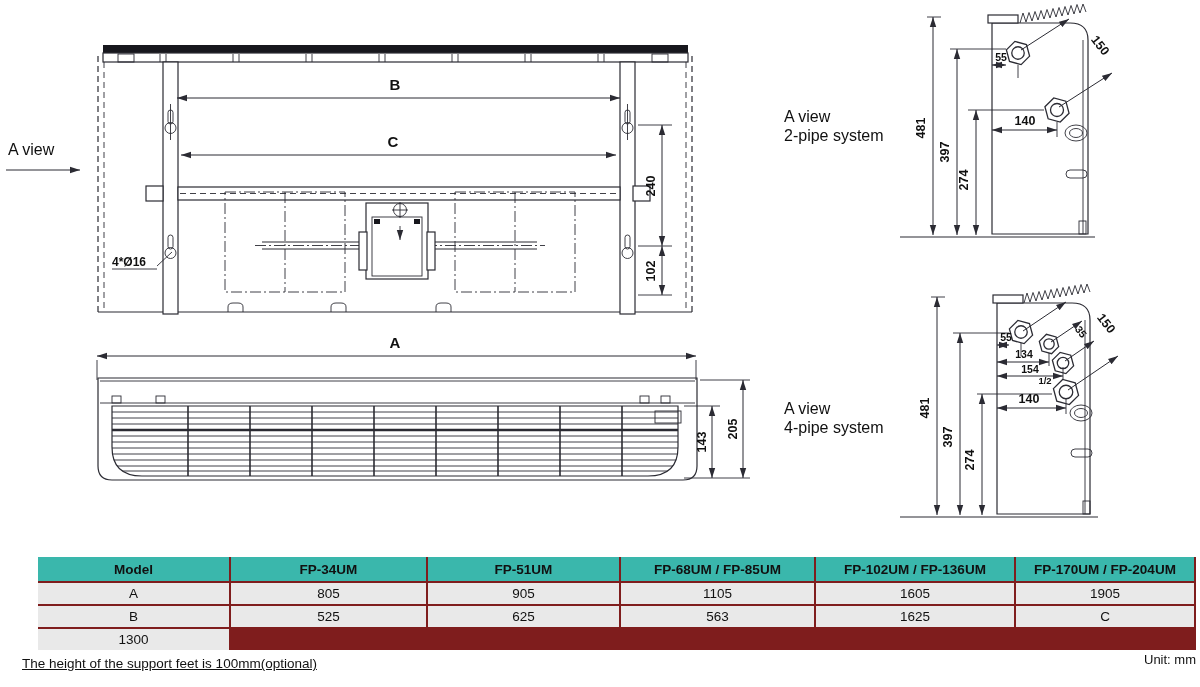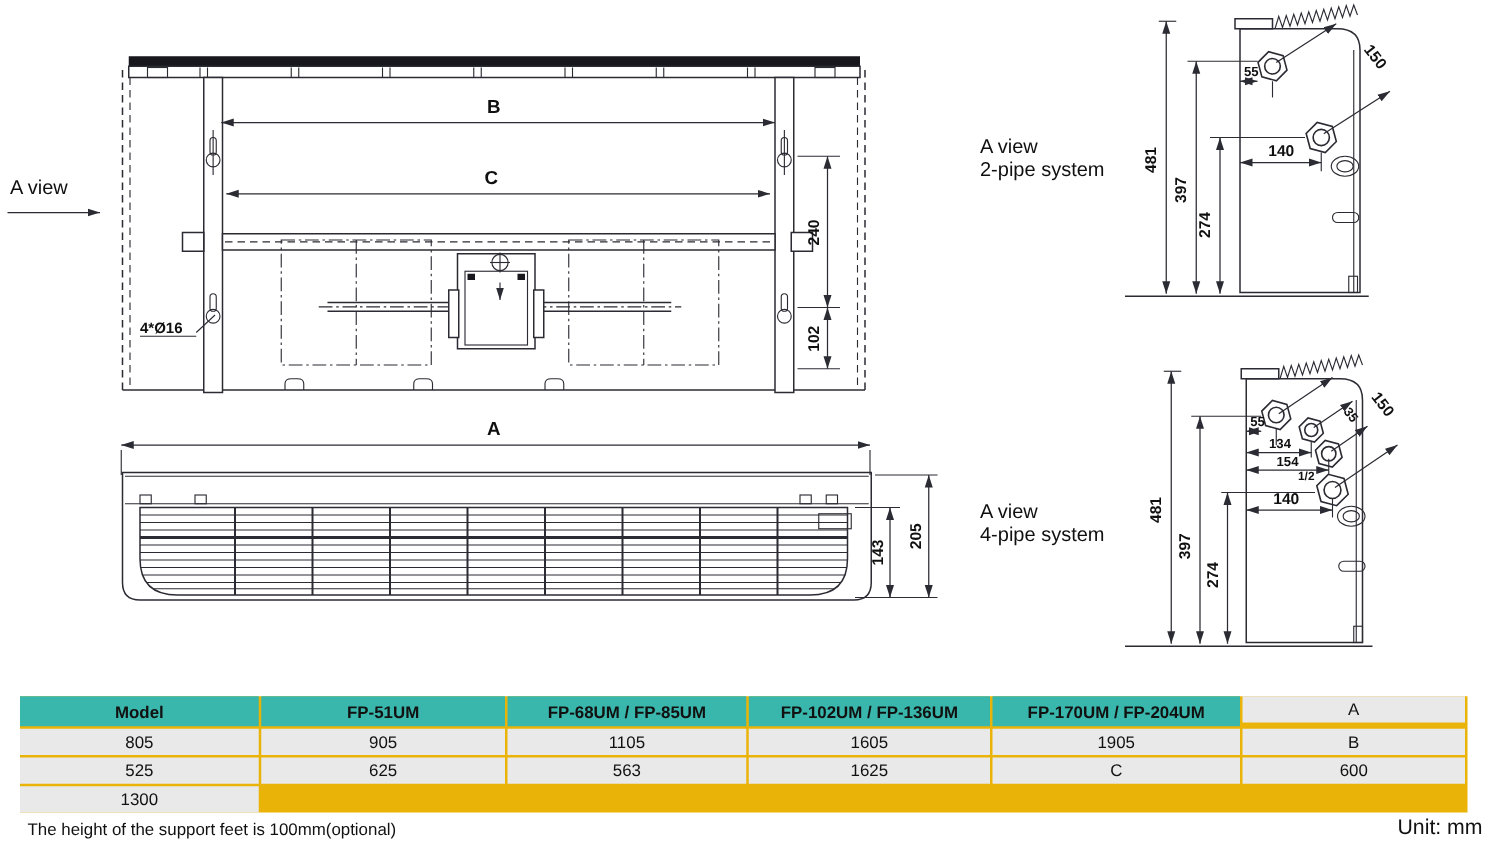--- a/index.html
+++ b/index.html
@@ -12,28 +12,28 @@
   .dim{stroke:#2b2b33;stroke-width:1;fill:none;}
   .dsh{stroke-dasharray:6 4;}
   .ddot{stroke-dasharray:11 3 2 3;}
   .darkfill{fill:#17171d;stroke:none;}
   .dimtxt{font-size:12.5px;font-weight:700;}
   .smalltxt{font-size:10.5px;font-weight:700;}
   .biglbl{font-size:15px;font-weight:700;}
   .titletxt{font-size:16px;font-weight:400;}
   .hexs{stroke:#2b2b33;stroke-width:1.3;fill:#ffffff;vector-effect:non-scaling-stroke;}
   
-  .tbl{position:absolute;left:16px;top:557px;width:1158px;display:grid;
+  .tbl{position:absolute;left:38px;top:557px;width:1158px;display:grid;
        grid-template-columns:191px 195px 191px 193px 198px 178px;
-       grid-auto-rows:auto;gap:2px;background:#eab308;}
+       grid-auto-rows:auto;gap:2px;background:#7f1d1d;}
   .cell{display:flex;align-items:center;justify-content:center;font-size:13.5px;height:21px;}
   .hcell{background:#3ab7ac;height:24px;font-weight:600;}
   .dcell{background:#e9e9e9;}
-  .note{position:absolute;left:22px;top:656px;font-size:13.5px;}
-  .unit{position:absolute;right:14px;top:652px;font-size:17px;}
+  .note{position:absolute;left:22px;top:656px;font-size:13.5px;text-decoration:underline;}
+  .unit{position:absolute;right:4px;top:652px;font-size:13px;}
 </style>
 </head>
 <body>
 
 <div class="canvas">
 
 <svg width="1200" height="552" viewBox="0 0 1200 552">
   <defs>
     <marker id="ar" markerWidth="11" markerHeight="8" refX="10" refY="4" orient="auto-start-reverse" markerUnits="userSpaceOnUse">
       <path d="M0,0.8 L10,4 L0,7.2 Z" fill="#2b2b33"></path>
@@ -293,39 +293,39 @@
       <line x1="1051" y1="342" x2="1082" y2="321" class="dim" marker-end="url(#ar)"></line>
       <line x1="1065" y1="361" x2="1094" y2="341" class="dim" marker-end="url(#ar)"></line>
       <text x="1078" y="334" text-anchor="middle" class="smalltxt" font-size="11.5" transform="rotate(52 1078 334)">35</text>
     </g>
   </g>
 </svg>
 
 
 <div class="tbl">
   <div class="cell hcell">Model</div>
+  <div class="cell hcell">FP-34UM</div>
   <div class="cell hcell">FP-51UM</div>
   <div class="cell hcell">FP-68UM / FP-85UM</div>
   <div class="cell hcell">FP-102UM / FP-136UM</div>
   <div class="cell hcell">FP-170UM / FP-204UM</div>
 
   <div class="cell dcell">A</div>
   <div class="cell dcell">805</div>
   <div class="cell dcell">905</div>
   <div class="cell dcell">1105</div>
   <div class="cell dcell">1605</div>
   <div class="cell dcell">1905</div>
 
   <div class="cell dcell">B</div>
   <div class="cell dcell">525</div>
   <div class="cell dcell">625</div>
   <div class="cell dcell">563</div>
   <div class="cell dcell">1625</div>
 
   <div class="cell dcell">C</div>
-  <div class="cell dcell">600</div>
   <div class="cell dcell">1300</div>
 </div>
 
 <div class="note">The height of the support feet is 100mm(optional)</div>
 <div class="unit">Unit: mm</div>
 
 </div>
 
 </body></html>

